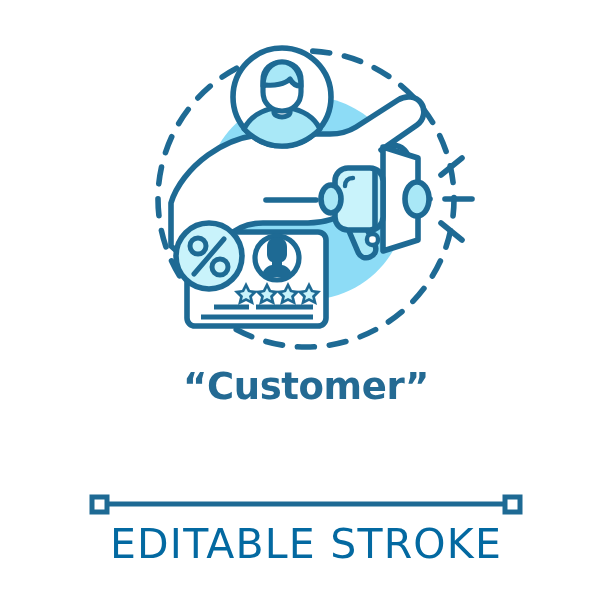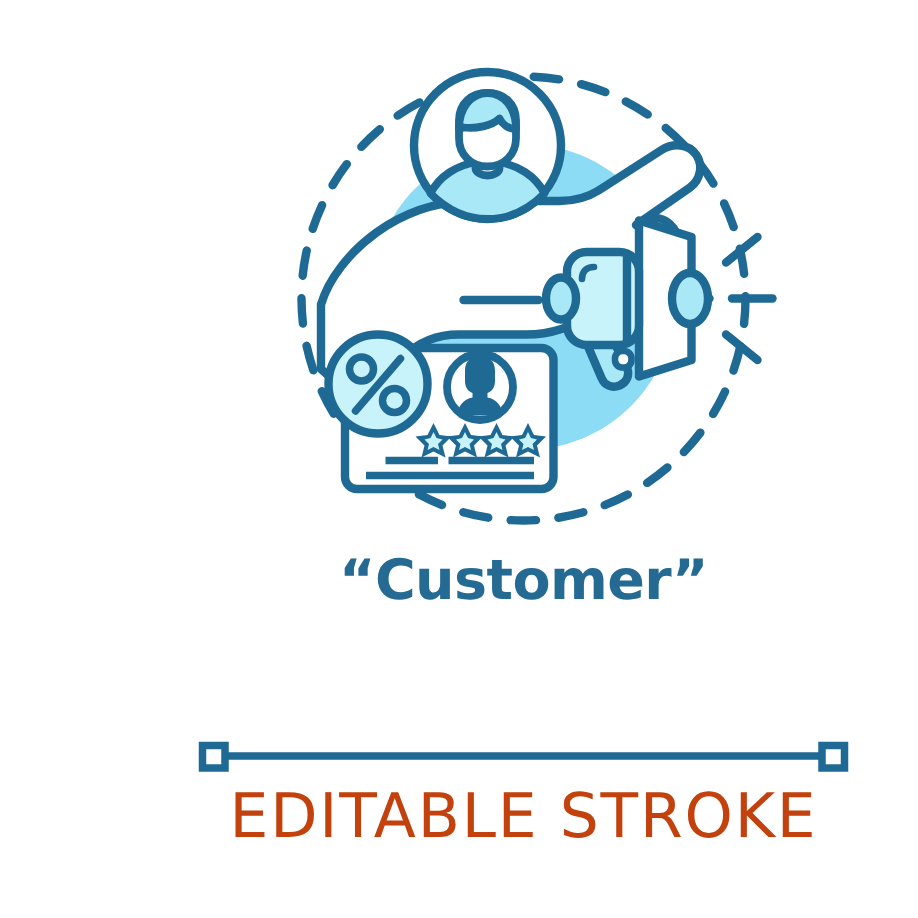--- a/index.html
+++ b/index.html
@@ -13,21 +13,20 @@
     font-family: "Liberation Sans", sans-serif;
     overflow: hidden;
     position: relative;
   }
   #card {
     position: absolute;
     inset: 0;
     width: 544px;
     height: 612px;
     background: #ffffff;
-    margin-left: 43px;
   }
   .illustration-wrap {
     position: absolute;
     left: 0;
     top: 0;
     width: 612px;
     height: 370px;
   }
   .illustration-wrap svg {
     display: block;
@@ -61,21 +60,21 @@
     top: 520px;
     width: 612px;
     text-align: center;
   }
   .footer-text {
     display: block;
     font-family: "DejaVu Sans", "Liberation Sans", sans-serif;
     font-weight: normal;
     font-size: 41px;
     letter-spacing: 1.2px;
-    color: #c2410c;
+    color: #0369a1;
   }
 </style>
 </head>
 <body>
 
 <div id="card">
 
   <div class="illustration-wrap">
     <svg width="612" height="370" viewBox="0 0 612 370" xmlns="http://www.w3.org/2000/svg">
 

